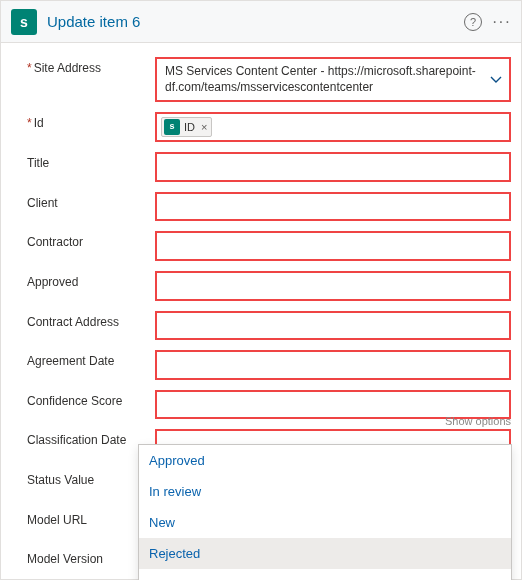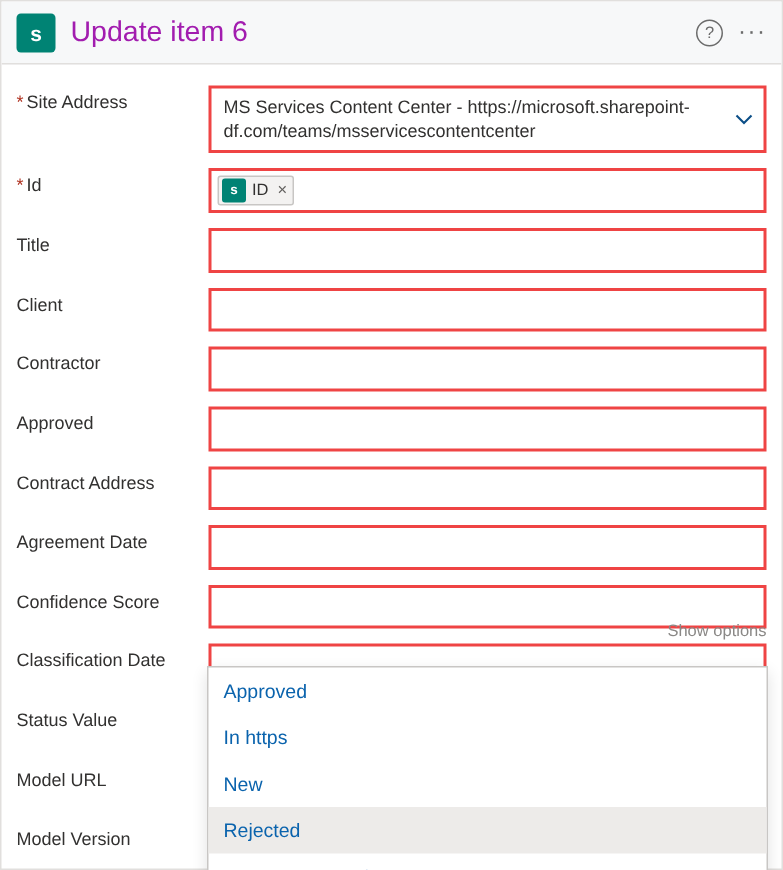--- a/index.html
+++ b/index.html
@@ -22,21 +22,21 @@
     background: #f7f8f9;
   }
   .app-icon {
     width: 26px; height: 26px;
     background: #008374;
     border-radius: 3px;
     display: flex; align-items: center; justify-content: center;
     color: #fff; font-weight: 600; font-size: 14px;
     margin-right: 10px;
   }
-  .header-title { font-size: 19px; color: #a21caf; flex: 1; }
+  .header-title { font-size: 15px; color: #0369a1; flex: 1; }
   .header-actions { display: flex; align-items: center; gap: 10px; }
   .help-icon {
     width: 18px; height: 18px; border: 1.2px solid #6b6b6b;
     border-radius: 50%; display: flex; align-items: center;
     justify-content: center; font-size: 11px; color: #6b6b6b;
     cursor: pointer;
   }
   .ellipsis { color: #6b6b6b; font-size: 16px; letter-spacing: 1px; cursor: pointer; line-height: 14px; }
   .form-body { padding: 14px 10px 10px 10px; }
   .row {
@@ -45,20 +45,21 @@
     margin-bottom: 10px;
     position: relative;
   }
   .label-col {
     width: 128px;
     flex-shrink: 0;
     font-size: 12px;
     color: #323130;
     padding-top: 4px;
     line-height: 1.3;
+    margin-left: 16px;
   }
   .label-col.req::before {
     content: "*";
     color: #b03322;
     margin-right: 2px;
   }
   .input-col { flex: 1; position: relative; }
   .text-input, .select-box, .token-box {
     width: 100%;
     border: 2px solid #ef4444;
@@ -217,17 +218,17 @@
 
   <div class="row">
     <div class="label-col">Model Version</div>
     <div class="input-col"><input class="text-input" value="" style=""></div>
   </div>
 
 </div>
 
 <div class="dropdown">
   <div class="dropdown-item">Approved</div>
-  <div class="dropdown-item">In https</div>
+  <div class="dropdown-item">In review</div>
   <div class="dropdown-item">New</div>
   <div class="dropdown-item selected">Rejected</div>
   <div class="dropdown-item">Enter custom value</div>
 </div>
 
 </body></html>

